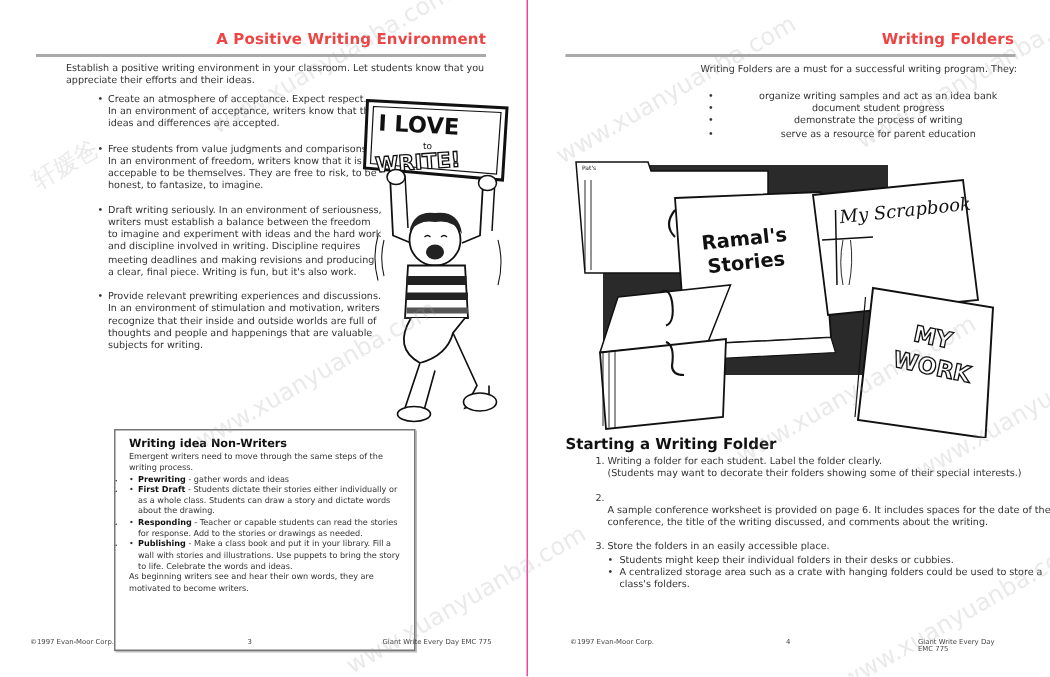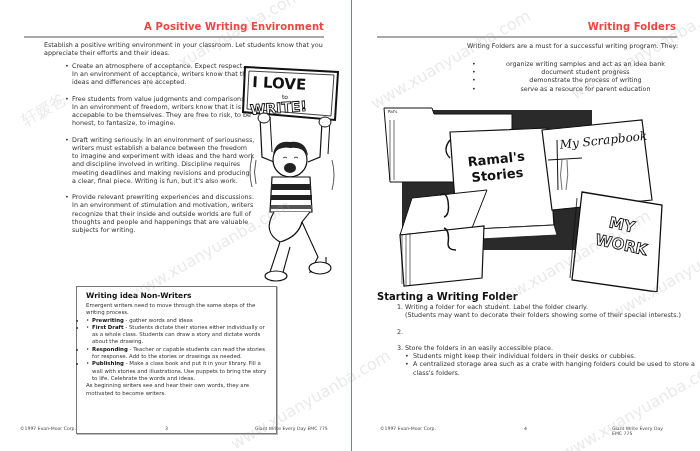--- a/index.html
+++ b/index.html
@@ -186,20 +186,21 @@
     <div class="body-text" style="left:25px; top:303px; width:310px;">
       <ol class="steps">
         <li>
           <span class="num">1.</span>
           <span>Writing a folder for each student. Label the folder clearly.</span><br>
           <span>(Students may want to decorate their folders showing some of their special interests.)</span>
         </li>
         <li>
           <span class="num">2.</span>
           <br>
+          <span>A sample conference worksheet is provided on page 6. It includes spaces for the date of the conference, the title of the writing discussed, and comments about the writing.</span>
         </li>
         <li>
           <span class="num">3.</span>
           <span>Store the folders in an easily accessible place.</span>
           <ul class="bullets tight">
             <li>Students might keep their individual folders in their desks or cubbies.</li>
             <li>A centralized storage area such as a crate with hanging folders could be used to store a class's folders.</li>
           </ul>
         </li>
       </ol>

